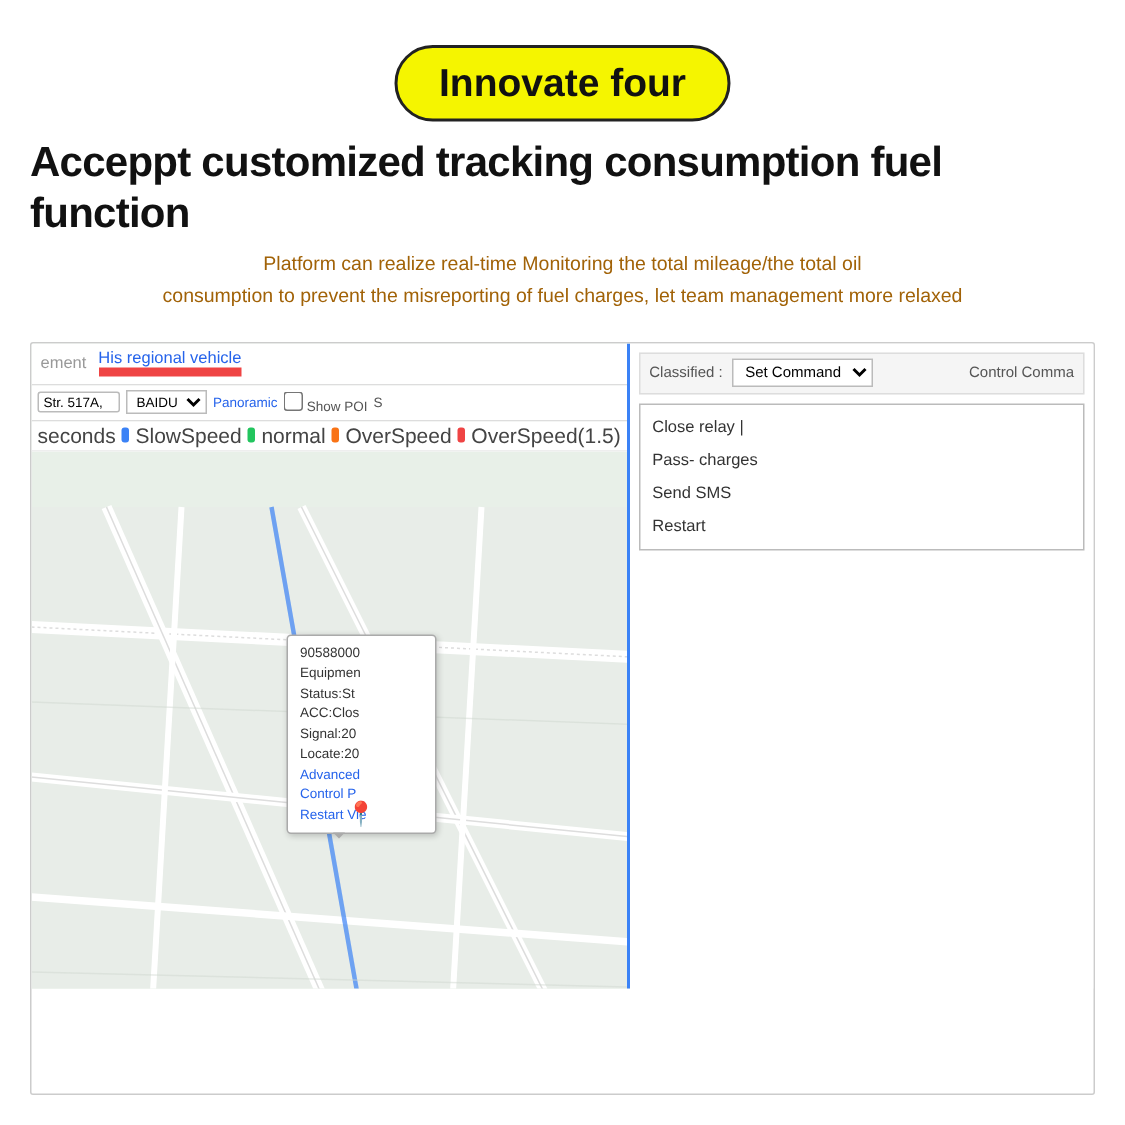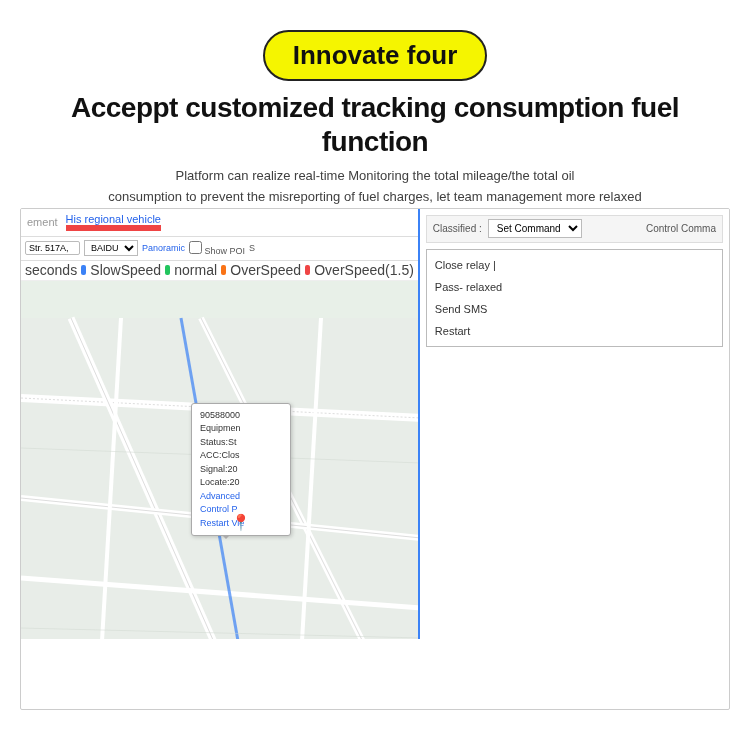--- a/index.html
+++ b/index.html
@@ -34,31 +34,31 @@
       font-weight: bold;
       color: #111;
       display: inline-block;
       border: 2px solid #222;
     }
 
     .main-title {
       font-size: 28px;
       font-weight: bold;
       color: #111;
-      text-align: center;
       line-height: 1.2;
       margin-bottom: 8px;
       letter-spacing: -0.5px;
     }
 
     .sub-title {
       font-size: 13px;
-      color: #404040;
+      color: #a16207;
       text-align: center;
       line-height: 1.6;
+      margin-bottom: 20px;
     }
 
     .ui-screenshot {
       width: 710px;
       height: 502px;
       border: 1px solid #ccc;
       border-radius: 2px;
       display: flex;
       position: relative;
       overflow: hidden;
@@ -354,21 +354,21 @@
       <div class="right-top-bar">
         <span class="classified-label">Classified :</span>
         <select class="set-command-select">
           <option>Set Command</option>
         </select>
         <span class="control-command-label">Control Comma</span>
       </div>
 
       <div class="command-menu">
         <span class="command-item">Close relay |</span>
-        <span class="command-item">Pass- relaxed</span>
+        <span class="command-item">Pass- charges</span>
         <span class="command-item">Send SMS</span>
         <span class="command-item">Restart</span>
       </div>
 
     </div>
 
   </div>
 
 </div>
 

